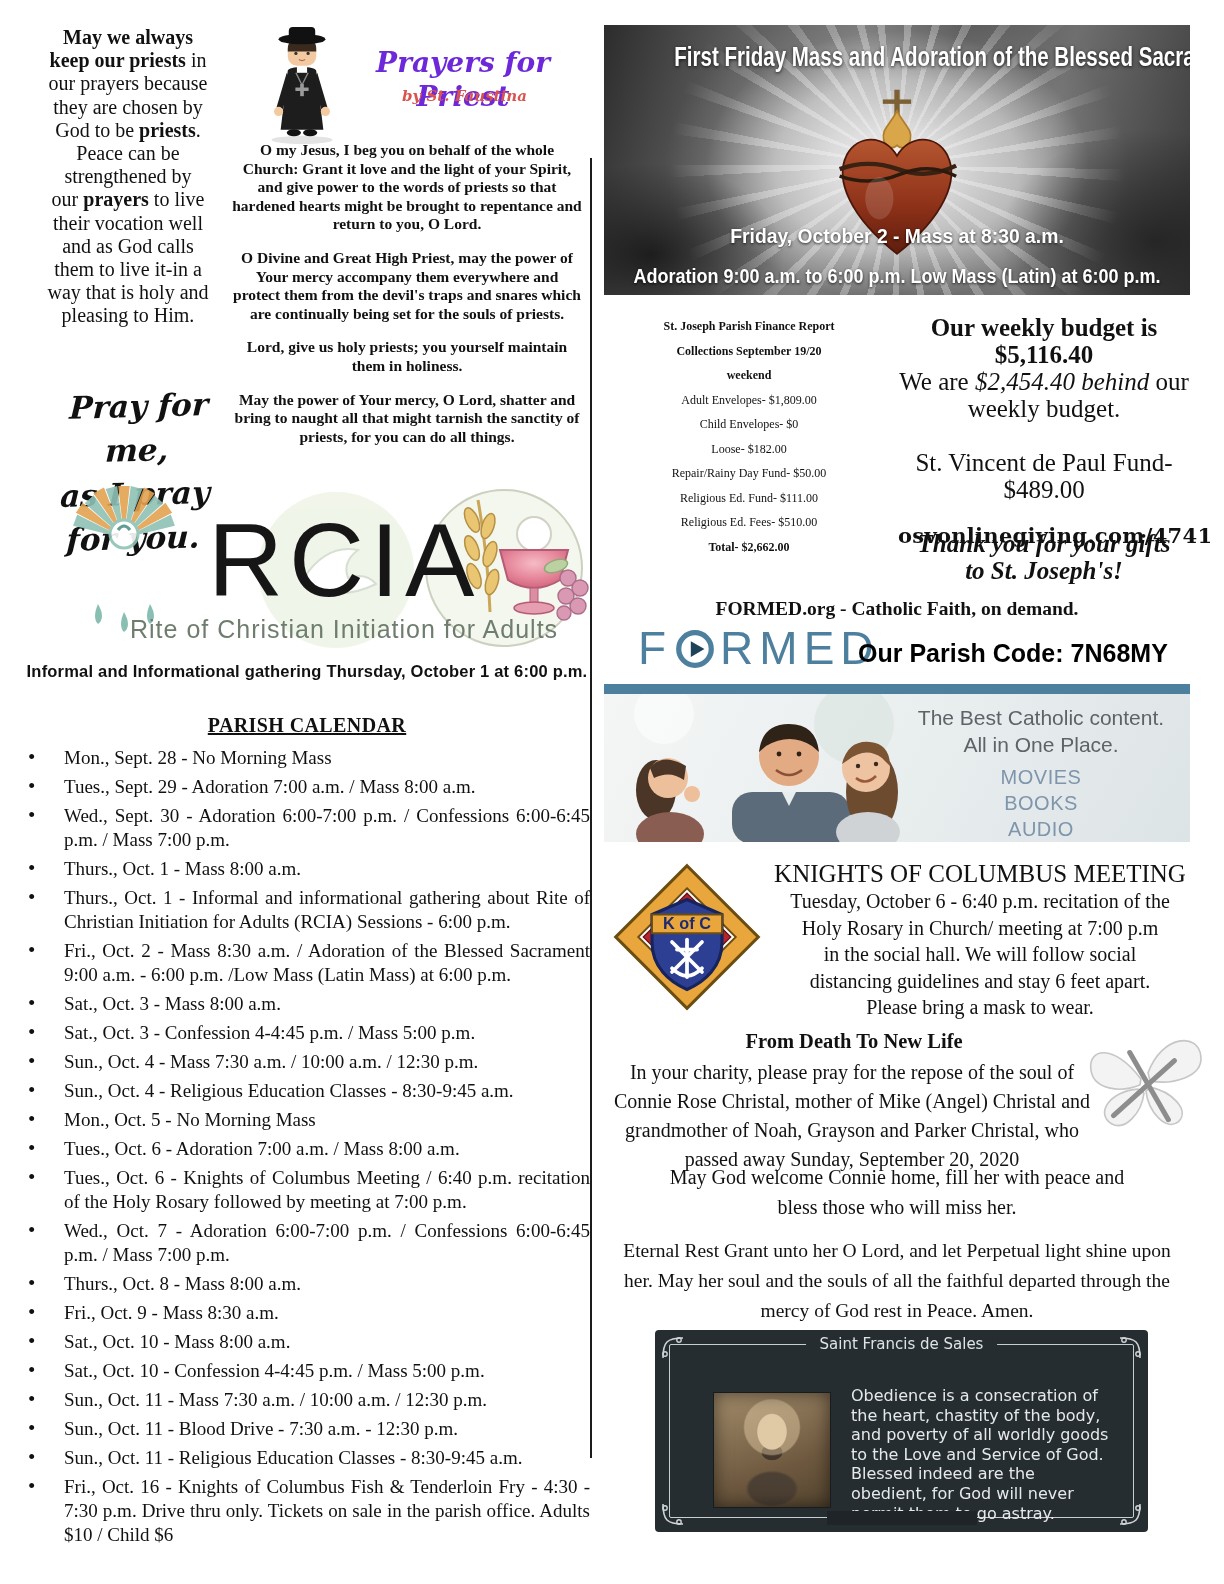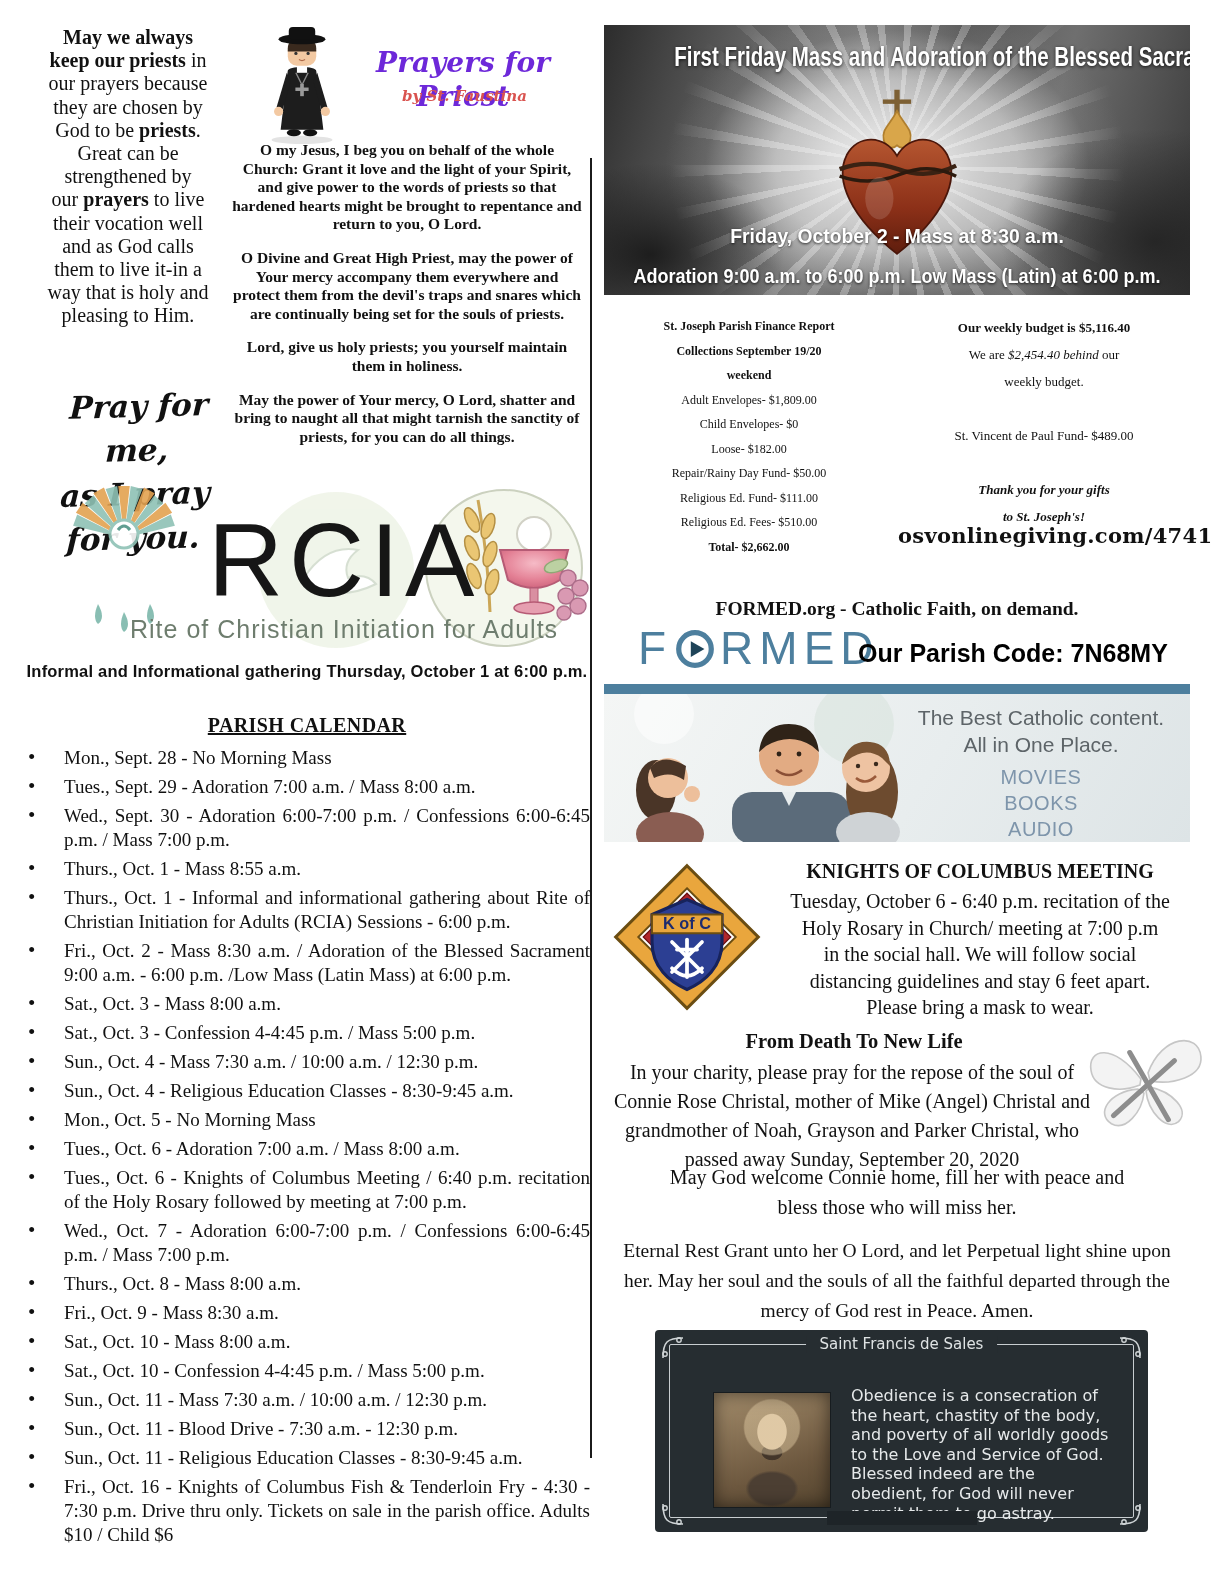--- a/index.html
+++ b/index.html
@@ -34,37 +34,37 @@
     -webkit-mask:radial-gradient(circle at 50% 52%, #000 0 42%, transparent 70%);mask:radial-gradient(circle at 50% 52%, #000 0 42%, transparent 70%);}
   .hero-heart{position:absolute;left:50%;top:55%;transform:translate(-50%,-50%);width:150px;height:190px;overflow:visible;}
   .hero-title{position:absolute;top:16px;left:0;width:100%;text-align:center;white-space:nowrap;color:#fff;
     font:700 27px/32px "Liberation Sans",sans-serif;transform:scaleX(.76);text-shadow:0 1px 4px rgba(0,0,0,.8);}
   .hero-line{position:absolute;left:0;width:100%;text-align:center;white-space:nowrap;color:#fff;
     font:700 21px/26px "Liberation Sans",sans-serif;text-shadow:0 1px 3px rgba(0,0,0,.8);}
   .hero-line.l1{top:198px;transform:scaleX(.92);}
   .hero-line.l2{top:238px;font-size:20px;transform:scaleX(.9);}
 
   .fin-left{left:604px;top:314px;width:290px;text-align:center;font-size:12px;line-height:24.5px;}
-  .fin-right{left:898px;top:314px;width:292px;text-align:center;font-size:13px;line-height:27px;}
+  .fin-right{left:898px;top:314px;width:292px;text-align:center;font-size:25px;line-height:27px;}
   .fin-right div{min-height:27px;}
   .fin-url{left:898px;top:523px;width:292px;text-align:center;font:700 21px/26px "DejaVu Serif",serif;letter-spacing:.3px;}
 
   .formed-heading{left:604px;top:598px;width:586px;text-align:center;font-weight:700;font-size:19.5px;}
   .formed-logo{left:638px;top:622px;height:52px;display:flex;align-items:center;color:#4d7f9e;
     font:400 46px/46px "Liberation Sans",sans-serif;letter-spacing:6px;}
   .formed-logo svg{margin:2px 4px 0 2px;}
   .parish-code{left:858px;top:638px;width:334px;font:700 25px/30px "Liberation Sans",sans-serif;color:#000;}
   .formed-bar{left:604px;top:684px;width:586px;height:10px;background:#4d7f9e;}
   .formed-photo{left:604px;top:694px;width:586px;height:148px;overflow:hidden;background:linear-gradient(120deg,#f4f6f5,#e8edee 55%,#dde4e6);}
   .photo-text{position:absolute;left:296px;top:10px;width:282px;text-align:center;}
   .tagline{color:#5d6468;font:400 21px/27px "Liberation Sans",sans-serif;}
   .media-list{margin-top:6px;color:#7e95ab;font:400 20px/26px "Liberation Sans",sans-serif;letter-spacing:.5px;}
 
   .kofc-emblem{left:608px;top:862px;width:158px;height:150px;}
-  .kofc-title{left:768px;top:860px;width:424px;text-align:center;font-weight:700;font-size:20px;}
+  .kofc-title{left:768px;top:860px;width:424px;text-align:center;font-weight:400;font-size:25px;}
   .kofc-lines{left:758px;top:888px;width:444px;text-align:center;font-size:20px;line-height:26.5px;}
   .kofc-lines div{white-space:nowrap;}
 
   .mem-title{left:604px;top:1030px;width:500px;text-align:center;font-weight:700;font-size:20.5px;}
   .mem-p1{left:594px;top:1058px;width:516px;text-align:center;font-size:20px;line-height:29px;}
   .mem-p1 div{white-space:nowrap;}
   .mem-p2{left:604px;top:1162px;width:586px;text-align:center;font-size:20px;line-height:30px;}
   .mem-p3{left:604px;top:1236px;width:586px;text-align:center;font-size:19.5px;line-height:30px;}
   .mem-p3 div{white-space:nowrap;}
   .butterfly{left:1085px;top:1026px;width:122px;height:108px;}
@@ -94,21 +94,21 @@
 <div id="page">
 
   <div class="abs divider"></div>
 
   <section class="abs intro">
       <div><b>May we always</b></div>
       <div><b>keep our  priests</b> in</div>
       <div>our prayers because</div>
       <div>they are chosen by</div>
       <div>God to be <b>priests</b>.</div>
-      <div>Great can be</div>
+      <div>Peace can be</div>
       <div>strengthened by</div>
       <div>our <b>prayers</b> to live</div>
       <div>their vocation well</div>
       <div>and as God calls</div>
       <div>them to live it-in a</div>
       <div>way that is holy and</div>
       <div>pleasing to Him.</div>
     </section>
 
   <div class="abs priest-box">
@@ -221,21 +221,21 @@
     </svg>
   </div>
 
   <div class="abs gathering">Informal and Informational gathering Thursday, October 1 at 6:00 p.m.</div>
 
   <h2 class="abs cal-title" style="margin:0;">PARISH CALENDAR</h2>
   <ul class="abs calendar">
       <li>Mon., Sept. 28 - No Morning Mass</li>
       <li>Tues., Sept. 29 - Adoration 7:00 a.m. / Mass 8:00 a.m.</li>
       <li>Wed., Sept. 30 - Adoration 6:00-7:00 p.m. / Confessions 6:00-6:45 p.m.  / Mass 7:00 p.m.</li>
-      <li>Thurs., Oct. 1 - Mass 8:55 a.m.</li>
+      <li>Thurs., Oct. 1 - Mass 8:00 a.m.</li>
       <li>Thurs., Oct. 1 - Informal and informational gathering about Rite of Christian Initiation for Adults (RCIA) Sessions - 6:00 p.m.</li>
       <li>Fri., Oct. 2 - Mass 8:30 a.m. / Adoration of the Blessed Sacrament 9:00 a.m. - 6:00 p.m. /Low Mass (Latin Mass) at 6:00 p.m.</li>
       <li>Sat., Oct. 3 - Mass 8:00 a.m.</li>
       <li>Sat., Oct. 3 -  Confession 4-4:45 p.m. / Mass 5:00 p.m.</li>
       <li>Sun., Oct. 4 - Mass 7:30 a.m. / 10:00 a.m. / 12:30 p.m.</li>
       <li>Sun., Oct. 4 - Religious Education Classes - 8:30-9:45 a.m.</li>
       <li>Mon., Oct. 5 - No Morning Mass</li>
       <li>Tues., Oct. 6 - Adoration 7:00 a.m. / Mass 8:00 a.m.</li>
       <li>Tues., Oct. 6 - Knights of Columbus Meeting / 6:40 p.m. recitation of the Holy Rosary followed by meeting at 7:00 p.m.</li>
       <li>Wed., Oct. 7 - Adoration 6:00-7:00 p.m. / Confessions 6:00-6:45 p.m.  / Mass 7:00 p.m.</li>

